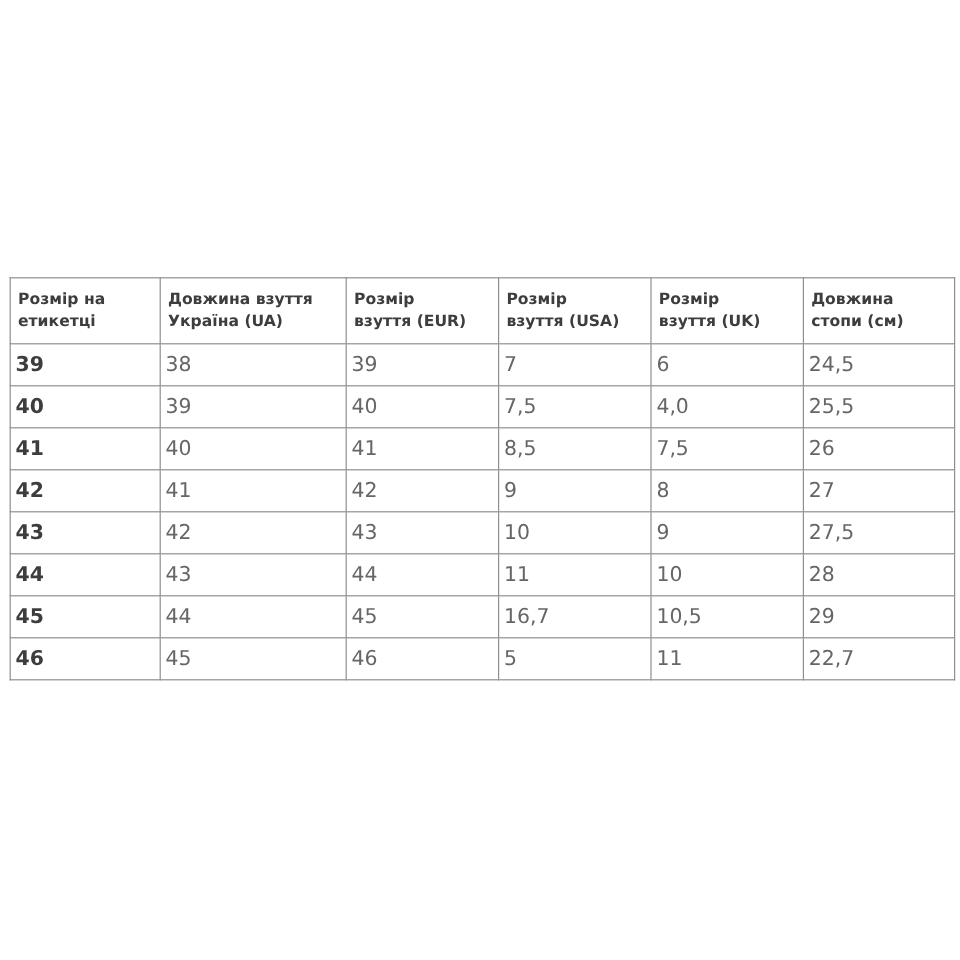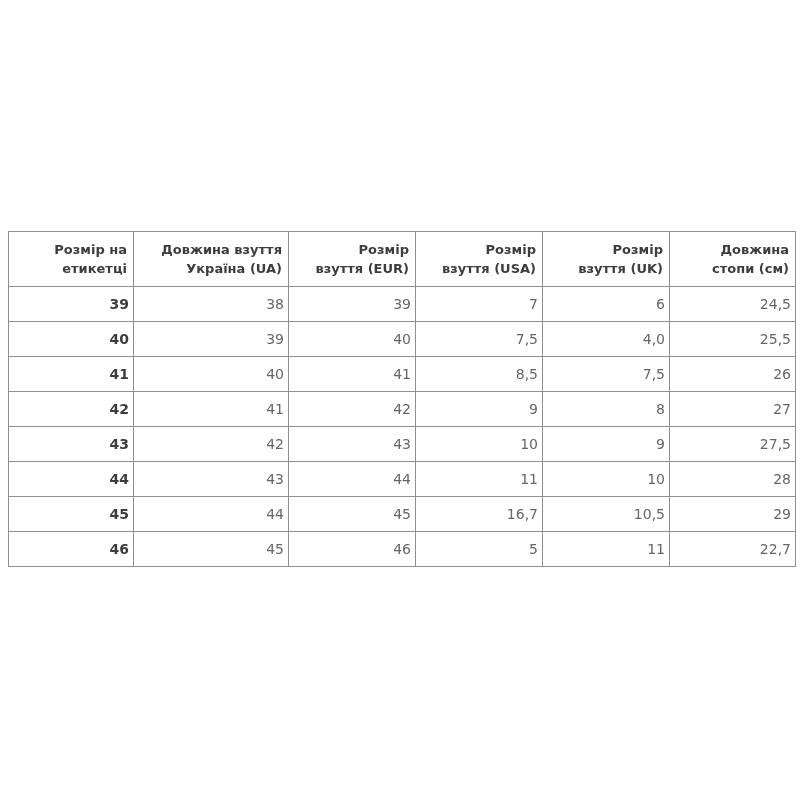--- a/index.html
+++ b/index.html
@@ -13,36 +13,36 @@
     position: absolute;
     left: 8px;
     top: 231px;
     width: 787px;
     border-collapse: collapse;
     table-layout: fixed;
   }
   table.size-table th,
   table.size-table td {
     border: 1px solid #8f8f8f;
-    text-align: right;
+    text-align: left;
     vertical-align: middle;
     background: #ffffff;
   }
   table.size-table th {
     height: 55px;
     font-size: 13px;
     font-weight: bold;
     color: #3d3d3d;
     line-height: 19px;
     white-space: pre-line;
     padding: 2px 6px;
   }
   table.size-table td {
     height: 35px;
-    font-size: 14px;
+    font-size: 17px;
     font-weight: normal;
     color: #666666;
     padding: 2px 4px;
   }
   table.size-table td.label-col {
     font-weight: bold;
     color: #3d3d3d;
   }
 </style>
 </head>

